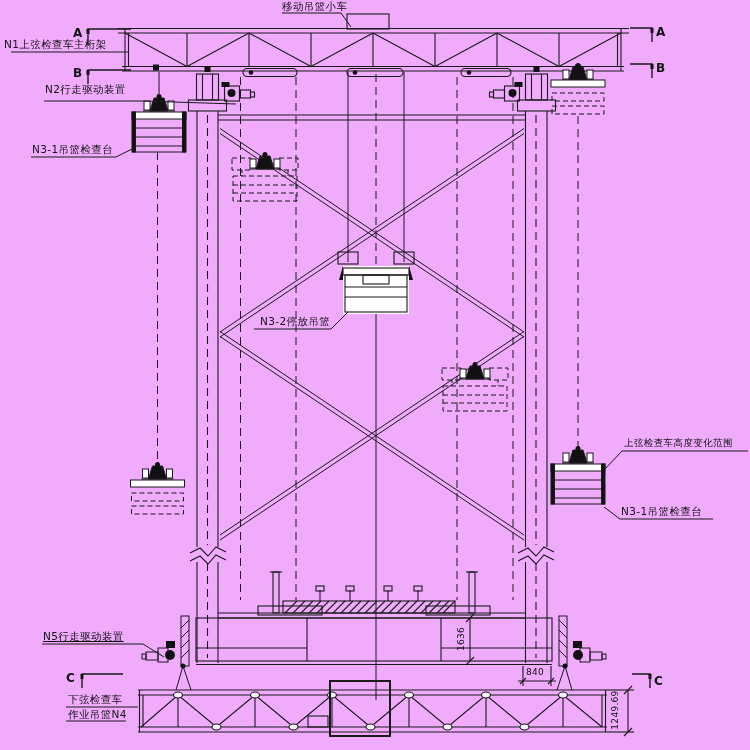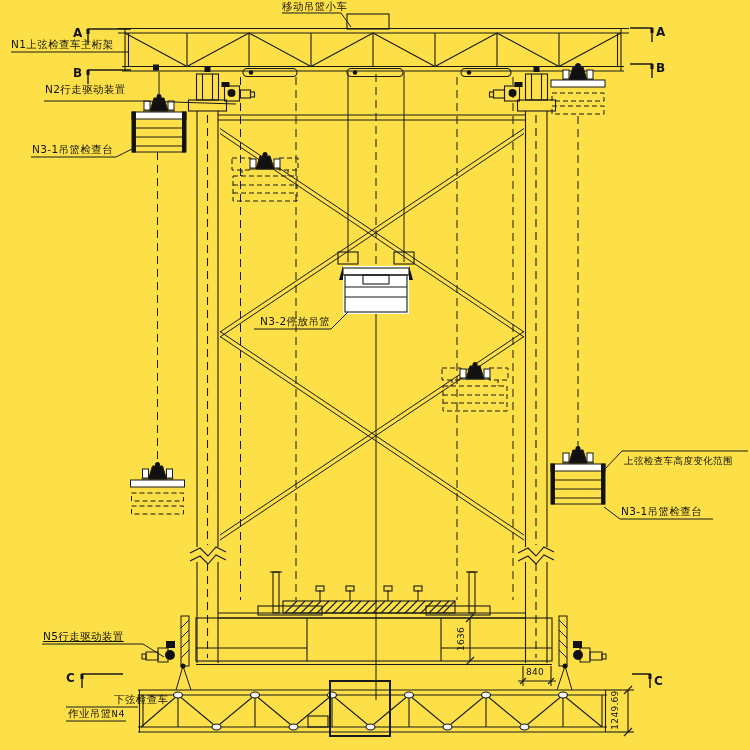--- a/index.html
+++ b/index.html
@@ -1,16 +1,16 @@
 <!DOCTYPE html>
 <html><head>
 <meta charset="utf-8">
 <style>
   html,body{margin:0;padding:0;background:#fff;}
-  .sheet{position:relative;width:750px;height:750px;background:#fde047;overflow:hidden;
+  .sheet{position:relative;width:750px;height:750px;background:#f0abfc;overflow:hidden;
          font-family:"DejaVu Sans","Liberation Sans",sans-serif;color:#111;}
   svg{position:absolute;left:0;top:0;}
   .lbl{position:absolute;font-size:10.5px;line-height:1.1;white-space:nowrap;letter-spacing:.4px;}
   .sec{position:absolute;font-size:12px;font-weight:bold;white-space:nowrap;}
   .dim{position:absolute;font-size:9px;white-space:nowrap;letter-spacing:.3px;}
   .vtext{transform:rotate(-90deg);transform-origin:center;text-align:center;}
   .small{font-size:9.5px;}
 </style>
 </head>
 <body>
@@ -328,29 +328,29 @@
     <path d="M748,451 L622,451 L605,469"></path>
     <path d="M713,519 L620,519 L604,507"></path>
     <path d="M42,644 L143,644 L164,657"></path>
     <line x1="66" y1="707" x2="138" y2="707"></line>
     <line x1="66" y1="721" x2="126" y2="721"></line>
   </g>
 </g>
 </svg>
 
 <div class="lbl" style="left:282px;top:1px;">移动吊篮小车</div>
-<div class="lbl" style="left:11px;top:39px;">N1上弦检查车主桁架</div>
+<div class="lbl" style="left:4px;top:39px;">N1上弦检查车主桁架</div>
 <div class="lbl" style="left:45px;top:84px;">N2行走驱动装置</div>
 <div class="lbl" style="left:32px;top:144px;">N3-1吊篮检查台</div>
 <div class="lbl" style="left:260px;top:316px;">N3-2停放吊篮</div>
-<div class="lbl small" style="left:624px;top:456px;">上弦检查车高度变化范围</div>
+<div class="lbl small" style="left:624px;top:438px;">上弦检查车高度变化范围</div>
 <div class="lbl" style="left:621px;top:506px;">N3-1吊篮检查台</div>
 <div class="lbl" style="left:43px;top:631px;text-decoration:underline;">N5行走驱动装置</div>
-<div class="lbl" style="left:68px;top:694px;margin-left:46px;">下弦检查车</div>
-<div class="lbl" style="left:68px;top:709px;font-family:Liberation Mono, monospace;">作业吊篮N4</div>
+<div class="lbl" style="left:68px;top:694px;">下弦检查车</div>
+<div class="lbl" style="left:68px;top:709px;">作业吊篮N4</div>
 
 <div class="sec" style="left:73px;top:26px;">A</div>
 <div class="sec" style="left:73px;top:66px;">B</div>
 <div class="sec" style="left:656px;top:25px;">A</div>
 <div class="sec" style="left:656px;top:61px;">B</div>
 <div class="sec" style="left:66px;top:671px;">C</div>
 <div class="sec" style="left:654px;top:674px;">C</div>
 
 <div class="dim" style="left:526px;top:667px;">840</div>
 <div class="dim vtext" style="left:441px;top:634px;width:40px;">1636</div>

